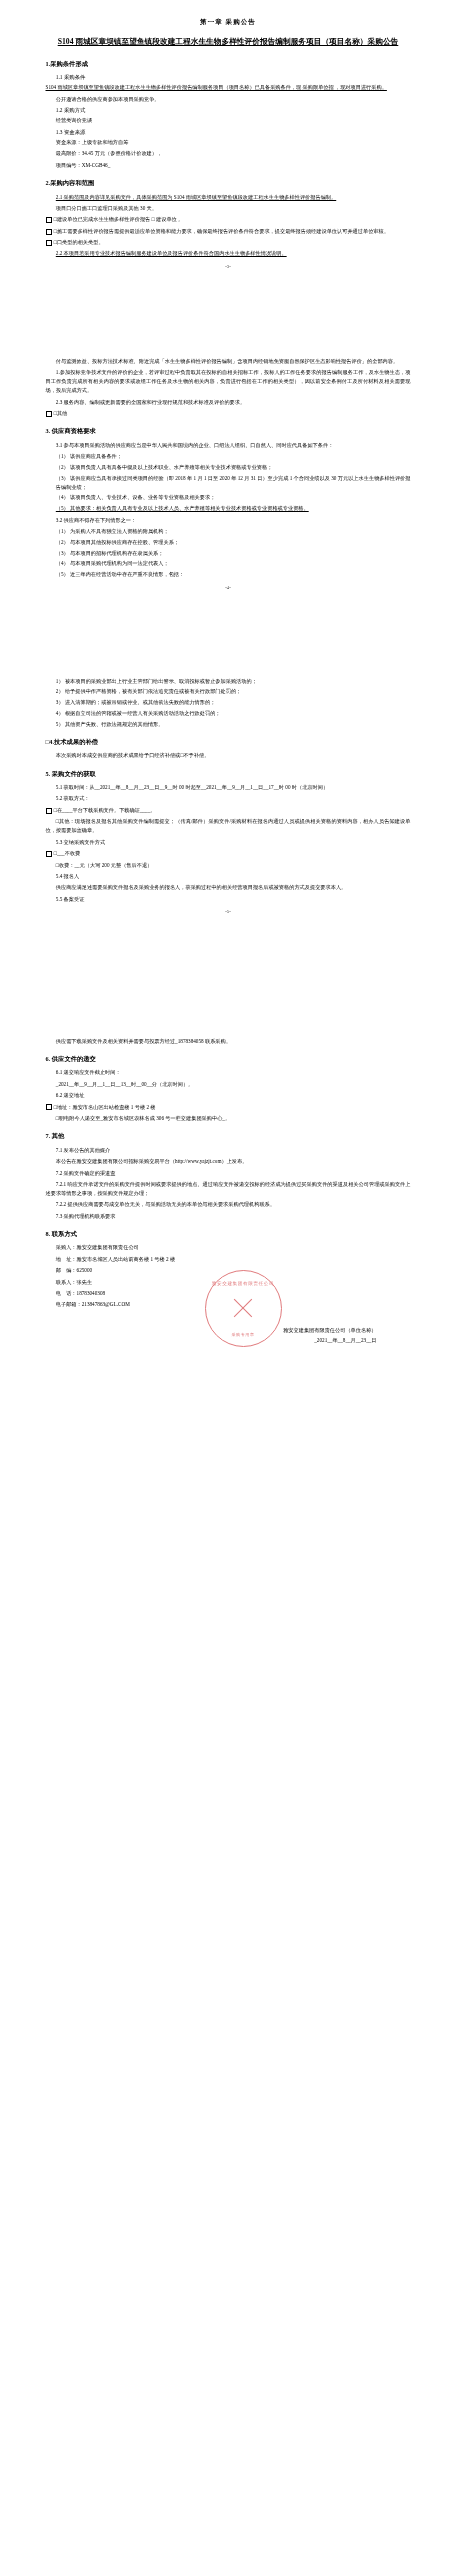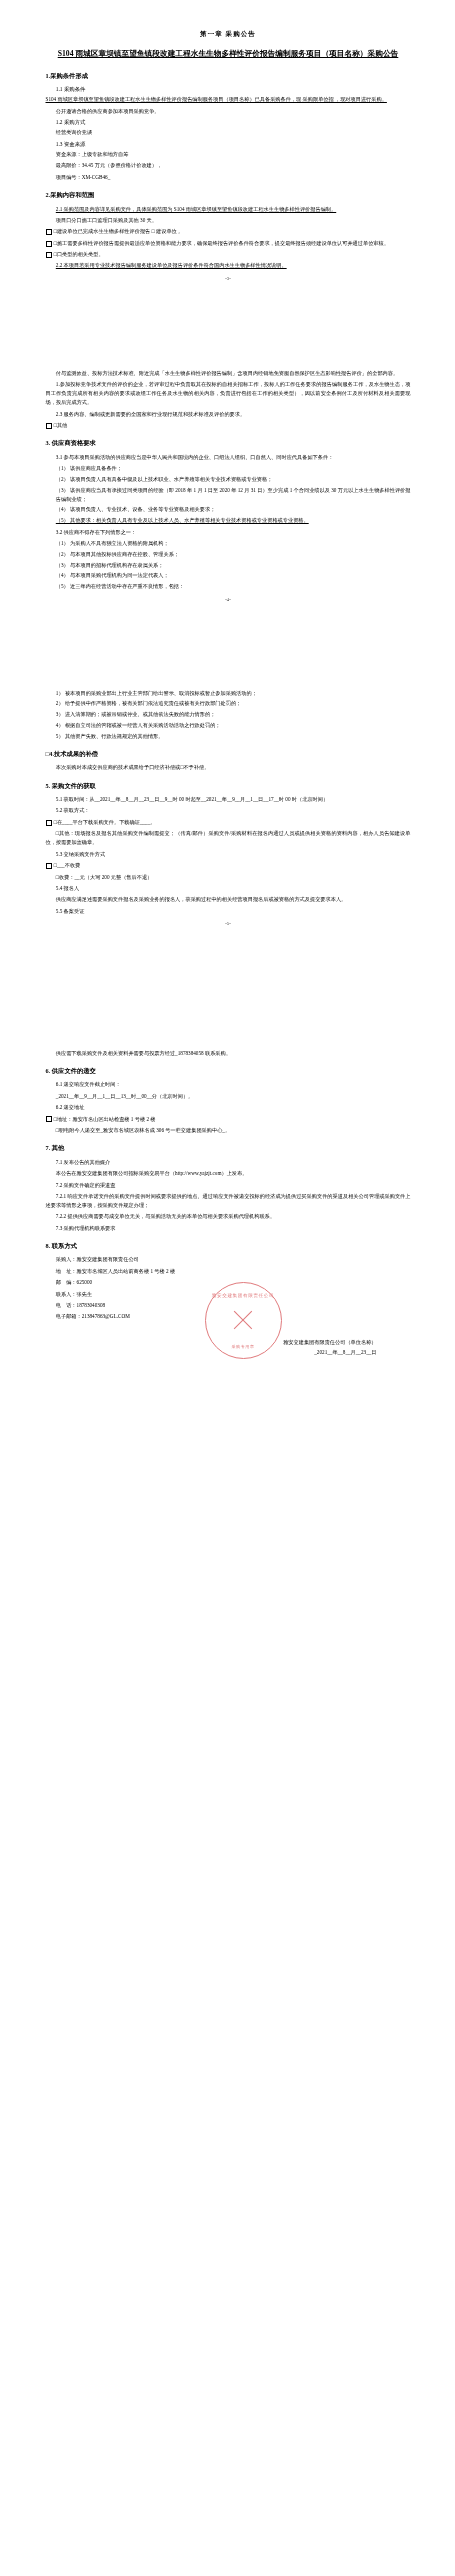--- a/index.html
+++ b/index.html
@@ -1,18 +1,18 @@
 <!DOCTYPE html>
 <html style="font-size:9px"><head>
 <meta charset="utf-8">
 <style>
   html,body{margin:0;padding:0;background:#ffffff;}
   body{font-family:"Liberation Serif", serif;color:#000;}
   .page{width:456px;min-height:2576px;position:relative;background:#fff;}
-  .doc{width:365px;margin:12px auto;padding-top:16px;}
+  .doc{width:365px;margin:0 auto;padding-top:16px;}
   .chapter{text-align:center;font-size:6.5px;font-weight:bold;letter-spacing:1.1px;margin:2.3px 0 8px 0;}
   .title{text-align:center;font-size:7.7px;font-weight:bold;line-height:1.9;text-decoration:underline;margin:0 5.7px 10.3px 5.7px;}
   h2.sec{font-size:6.3px;font-weight:bold;margin:9px 0 4.6px 0;}
   .sub{font-size:5.4px;margin:3.4px 0 2.3px 10.3px;}
   p{font-size:5.2px;line-height:1.75;margin:2.3px 0;text-align:justify;}
   p.ind{text-indent:10.3px;}
   .u{text-decoration:underline;}
   .box{display:inline-block;width:4px;height:4px;border:0.6px solid #000;margin-right:2.3px;vertical-align:middle;}
   .pnum{text-align:center;font-size:4.6px;color:#333;margin:5.7px 0 0 0;}
   .gap{height:85px;}

